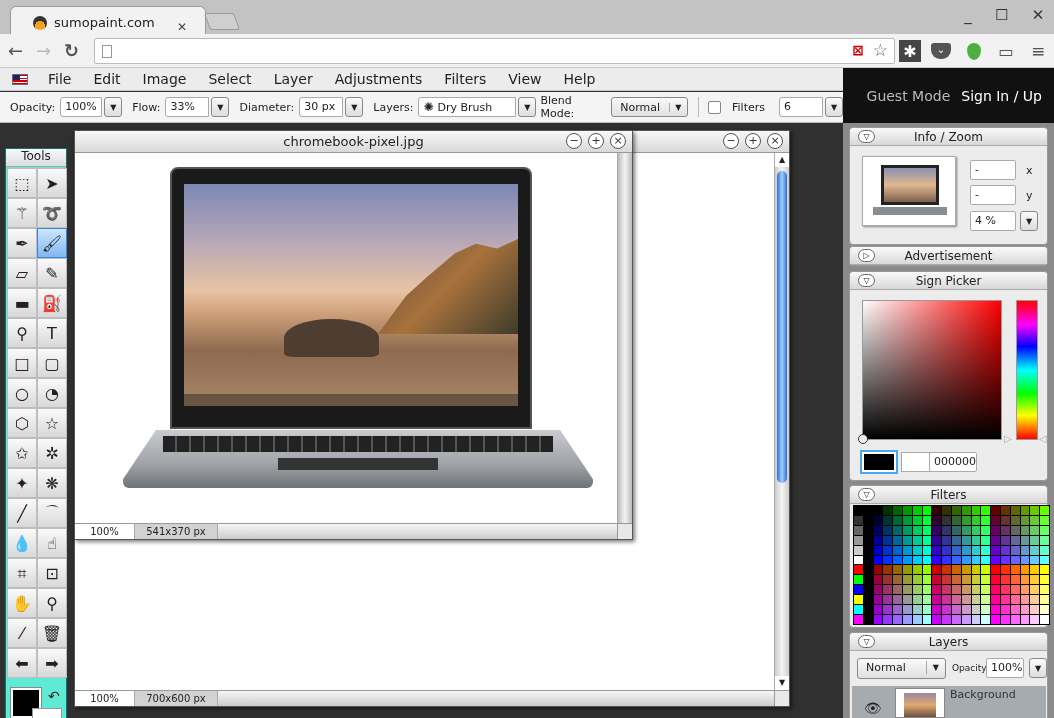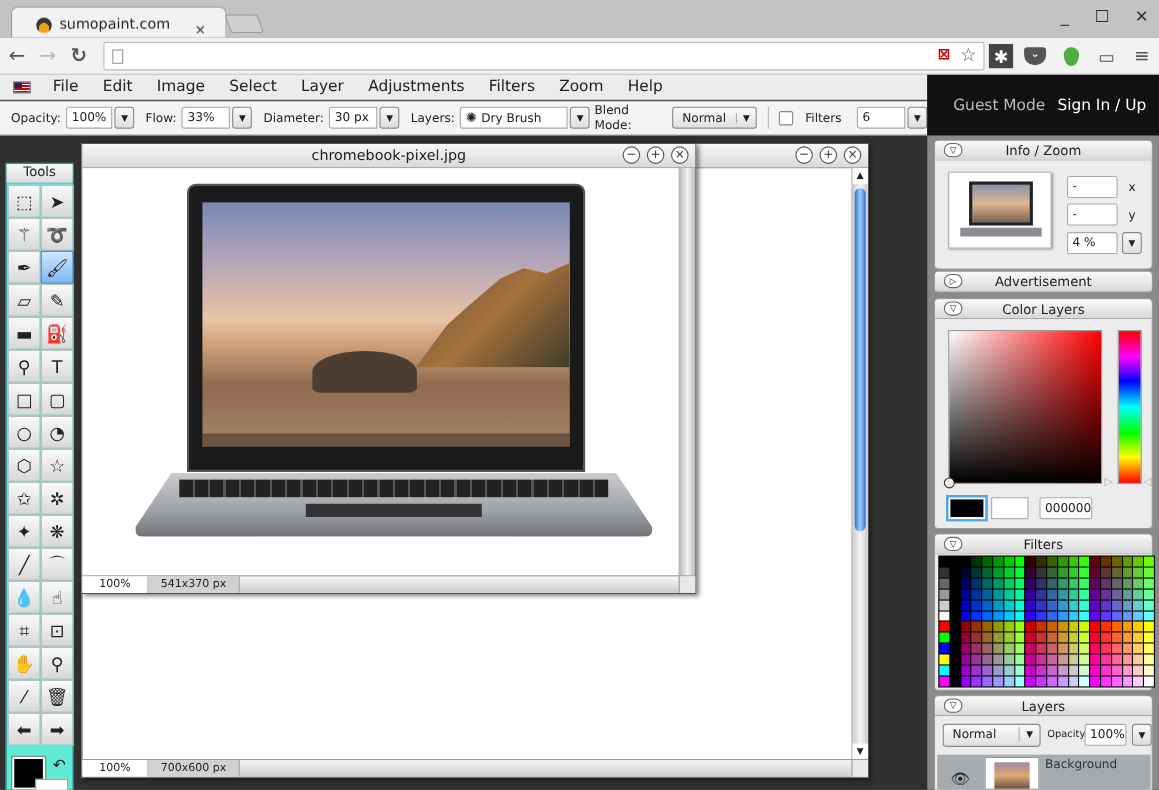--- a/index.html
+++ b/index.html
@@ -100,21 +100,21 @@
 
 <div id="menubar">
   <span class="flag"></span>
   <span class="menu-item">File</span>
   <span class="menu-item">Edit</span>
   <span class="menu-item">Image</span>
   <span class="menu-item">Select</span>
   <span class="menu-item">Layer</span>
   <span class="menu-item">Adjustments</span>
   <span class="menu-item">Filters</span>
-  <span class="menu-item">Zoom</span>
+  <span class="menu-item">View</span>
   <span class="menu-item">Help</span>
 </div>
 
 <div id="optbar">
   <span class="optlbl">Opacity:</span>
   <span class="combo">
       <span class="inp" style="width:42px">100%</span>
       <span class="ddbtn">▼</span>
     </span>
   <span class="optlbl">Flow:</span>
@@ -332,29 +332,29 @@
     <span style="position:absolute;left:176px;top:36px;font-size:11px">x</span>
     <span class="sminp" style="left:120px;top:57px">-</span>
     <span style="position:absolute;left:176px;top:61px;font-size:11px">y</span>
     <span class="sminp" style="left:120px;top:83px">4 %</span>
     <span class="ddbtn" style="position:absolute;left:168px;top:83px">▼</span>
   </div>
   <div class="panel" style="top:123px;height:20px">
     <div class="phdr"><span class="ptoggle">▷</span><span>Advertisement</span></div>
   </div>
   <div class="panel" style="top:148px;height:210px">
-    <div class="phdr"><span class="ptoggle">▽</span><span>Color Layers</span></div>
+    <div class="phdr"><span class="ptoggle">▽</span><span>Sign Picker</span></div>
     <div id="sbfield" style="position:absolute;left:12px;top:28px;width:140px;height:140px;border:1px solid #999;background:linear-gradient(to top,#000,rgba(0,0,0,0)),linear-gradient(to right,#fff,#f00)"></div>
     <span style="position:absolute;left:8px;top:162px;width:10px;height:10px;border:1px solid #333;border-radius:50%;background:#eee"></span>
     <span style="position:absolute;left:154px;top:161px;font-size:10px;color:#aaa">▷</span>
     <div style="position:absolute;left:166px;top:28px;width:22px;height:140px;border:1px solid #999;background:linear-gradient(#f00,#f0f 17%,#00f 33%,#0ff 50%,#0f0 67%,#ff0 83%,#f00)"></div>
     <span style="position:absolute;left:189px;top:161px;font-size:10px;color:#aaa">◁</span>
     <span style="position:absolute;left:12px;top:180px;width:34px;height:20px;background:#000;border:2px solid #fff;outline:2px solid #4aa8f0"></span>
     <span style="position:absolute;left:51px;top:180px;width:34px;height:20px;background:#fff;border:1px solid #aaa"></span>
-    <span class="sminp" style="left:95px;top:180px;width:48px">000000</span>
+    <span class="sminp" style="left:79px;top:180px;width:48px">000000</span>
   </div>
   <div class="panel" style="top:362px;height:143px">
     <div class="phdr"><span class="ptoggle">▽</span><span>Filters</span></div>
     <div class="swgrid" id="swgrid">
         <div class="swatch" style="background: rgb(0, 0, 0);"></div>
         <div class="swatch" style="background: rgb(0, 0, 0);"></div>
         <div class="swatch" style="background: rgb(0, 0, 0);"></div>
         <div class="swatch" style="background: rgb(0, 51, 0);"></div>
         <div class="swatch" style="background: rgb(0, 102, 0);"></div>
         <div class="swatch" style="background: rgb(0, 153, 0);"></div>

